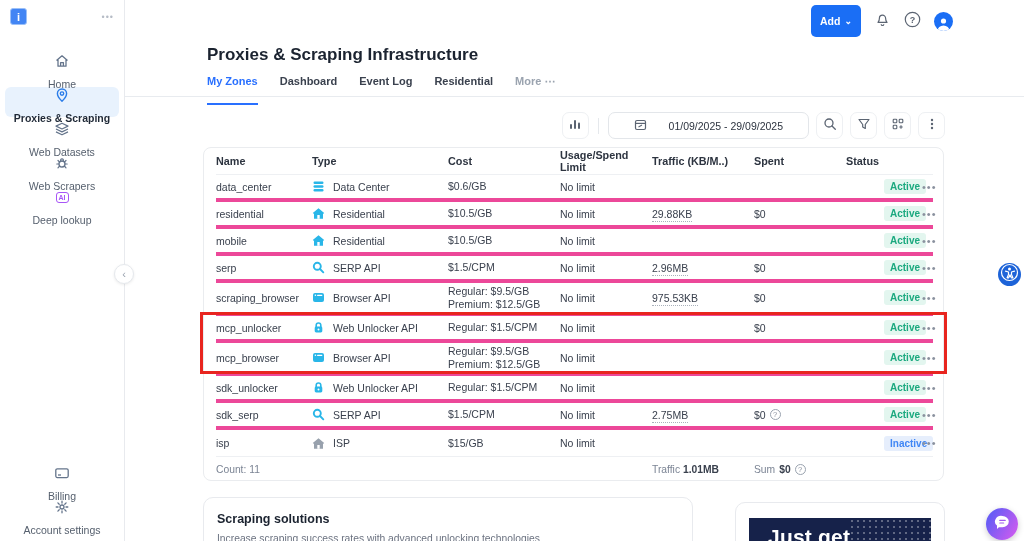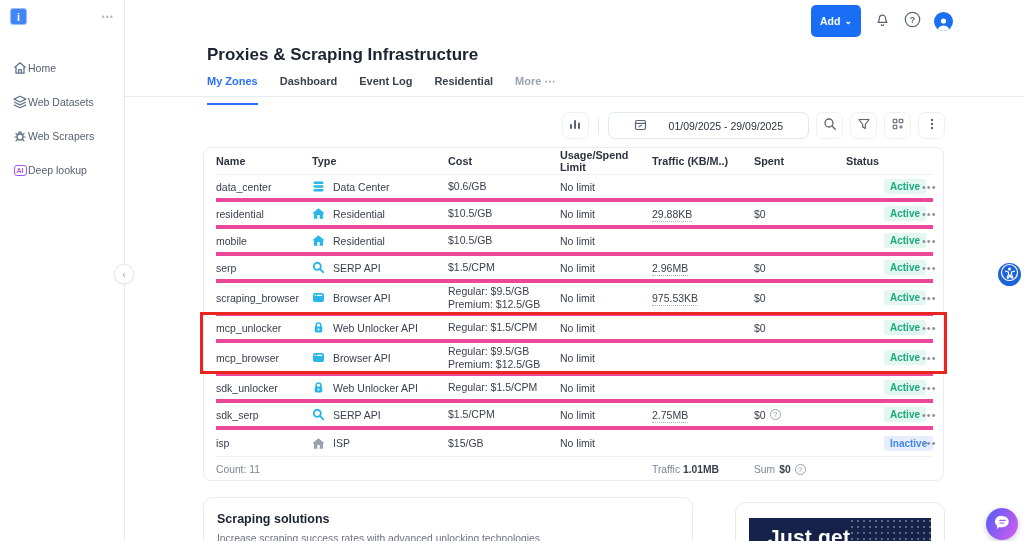--- a/index.html
+++ b/index.html
@@ -7,22 +7,22 @@
     font-family:"Liberation Sans", sans-serif; color:#3a414e; }
 
   
   .sidebar { position:absolute; left:0; top:0; width:125px; height:541px;
     background:#fff; border-right:1px solid #e8eaee; z-index:5; }
   .side-top { display:flex; align-items:center; justify-content:space-between; padding:8px 10px 0 10px; }
   .logo { width:17px; height:17px; background:#4285f4; border:1px solid #9bc0f8; border-radius:3px;
     color:#fff; font-size:11px; font-weight:bold; display:flex; align-items:center; justify-content:center; }
   .side-menu-dots { color:#b6bcc6; font-size:9px; letter-spacing:1px; cursor:pointer; }
   nav { display:block; margin-top:28px; }
-  .side-item { display:flex; align-items:center; height:30px; margin:4px 5px; padding:0 7px;
-    border-radius:6px; font-size:10.5px; color:#56606e; cursor:pointer; white-space:nowrap; }
+  .side-item { display:flex; align-items:center; gap:9px; height:30px; margin:4px 5px; padding:0 7px;
+    border-radius:6px; font-size:10.5px; color:#56606e; cursor:pointer; white-space:nowrap;flex-direction:column; }
   .side-item.active { background:#e8f2fd; color:#1f2937; font-weight:bold; }
   .side-ic { width:16px; height:16px; display:flex; align-items:center; justify-content:center; flex:none; }
   .ai-badge { border:1.2px solid #a855f7; color:#a855f7; border-radius:3px; font-size:7px; font-weight:bold; padding:1px 2px; }
   .side-bottom { position:absolute; left:0; bottom:8px; width:100%; }
   .collapse-btn { position:absolute; right:-10px; top:264px; width:20px; height:20px; border-radius:50%;
     background:#fff; border:1px solid #e6e9ed; box-shadow:0 1px 3px rgba(0,0,0,.08); color:#9aa3af;
     font-size:11px; line-height:17px; text-align:center; cursor:pointer; }
 
   
   .main { position:absolute; left:125px; top:0; width:899px; height:541px; background:#fff; }
@@ -102,20 +102,29 @@
   </div>
   <nav id="side-nav">
       <div class="side-item">
         <span class="side-ic">
           <svg width="16" height="16" viewBox="0 0 16 16">
             <path d="M2.5 7.5 L8 2.8 L13.5 7.5 M4 6.5 V13.2 H12 V6.5 M6.6 13.2 V9.6 h2.8 v3.6" fill="none" stroke="#64748b" stroke-width="1.3" stroke-linejoin="round"></path>
           </svg>
         </span>
         <span>Home</span>
       </div>
+      <div class="side-item active">
+        <span class="side-ic">
+          <svg width="16" height="16" viewBox="0 0 16 16">
+            <path d="M8 14.2 C8 14.2 3.4 10 3.4 6.6 A4.6 4.6 0 0 1 12.6 6.6 C12.6 10 8 14.2 8 14.2 Z" fill="none" stroke="#2b7de9" stroke-width="1.4" stroke-linejoin="round"></path>
+            <circle cx="8" cy="6.6" r="1.7" fill="none" stroke="#2b7de9" stroke-width="1.4"></circle>
+          </svg>
+        </span>
+        <span>Proxies &amp; Scraping</span>
+      </div>
       <div class="side-item">
         <span class="side-ic">
           <svg width="16" height="16" viewBox="0 0 16 16">
             <path d="M8 2.2 L14 5.1 L8 8 L2 5.1 Z" fill="none" stroke="#64748b" stroke-width="1.2" stroke-linejoin="round"></path>
             <path d="M2 8 L8 10.9 L14 8 M2 10.9 L8 13.8 L14 10.9" fill="none" stroke="#64748b" stroke-width="1.2" stroke-linejoin="round"></path>
           </svg>
         </span>
         <span>Web Datasets</span>
       </div>
       <div class="side-item">
@@ -127,20 +136,40 @@
         </span>
         <span>Web Scrapers</span>
       </div>
       <div class="side-item">
         <span class="side-ic">
           <span class="ai-badge">AI</span>
         </span>
         <span>Deep lookup</span>
       </div>
     </nav>
+  <div class="side-bottom" id="side-bottom">
+      <div class="side-item">
+        <span class="side-ic">
+          <svg width="16" height="16" viewBox="0 0 16 16">
+            <rect x="1.8" y="3.8" width="12.4" height="8.8" rx="1.5" fill="none" stroke="#64748b" stroke-width="1.3"></rect>
+            <line x1="4" y1="10" x2="7" y2="10" stroke="#64748b" stroke-width="1.3"></line>
+          </svg>
+        </span>
+        <span>Billing</span>
+      </div>
+      <div class="side-item">
+        <span class="side-ic">
+          <svg width="16" height="16" viewBox="0 0 16 16">
+            <circle cx="8" cy="8" r="2" fill="none" stroke="#64748b" stroke-width="1.3"></circle>
+            <path d="M8 2.2 V4 M8 12 V13.8 M2.2 8 H4 M12 8 H13.8 M3.9 3.9 L5.2 5.2 M10.8 10.8 L12.1 12.1 M12.1 3.9 L10.8 5.2 M5.2 10.8 L3.9 12.1" stroke="#64748b" stroke-width="1.3" stroke-linecap="round"></path>
+          </svg>
+        </span>
+        <span>Account settings</span>
+      </div>
+    </div>
   <button class="collapse-btn">‹</button>
 </div>
 
 <div class="main">
 
   <div class="topbar">
     <button class="add-btn">
       <span>Add</span>
       <span class="chev">⌄</span>
     </button>

